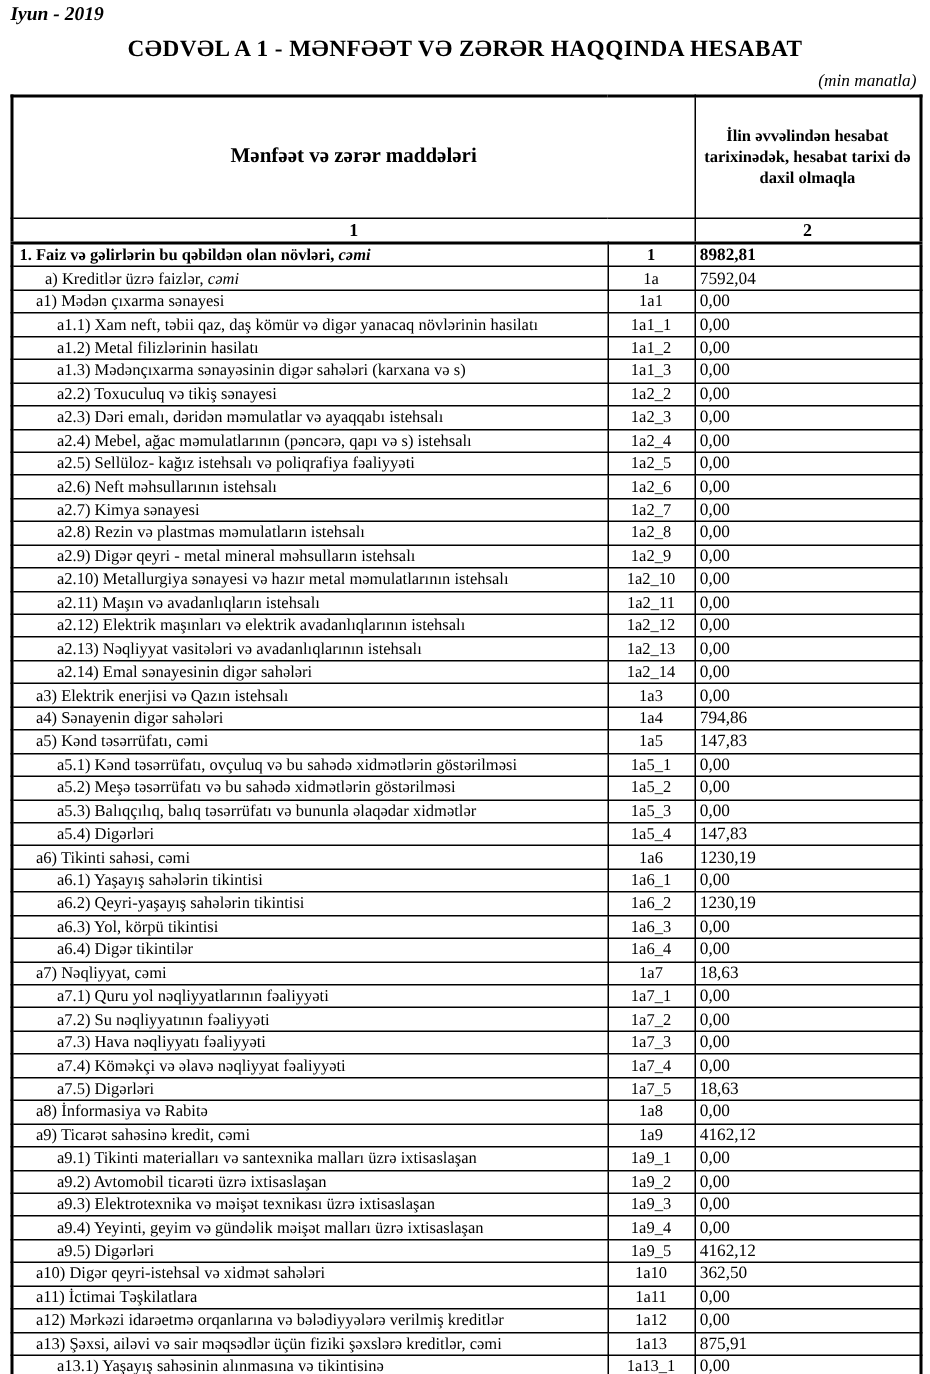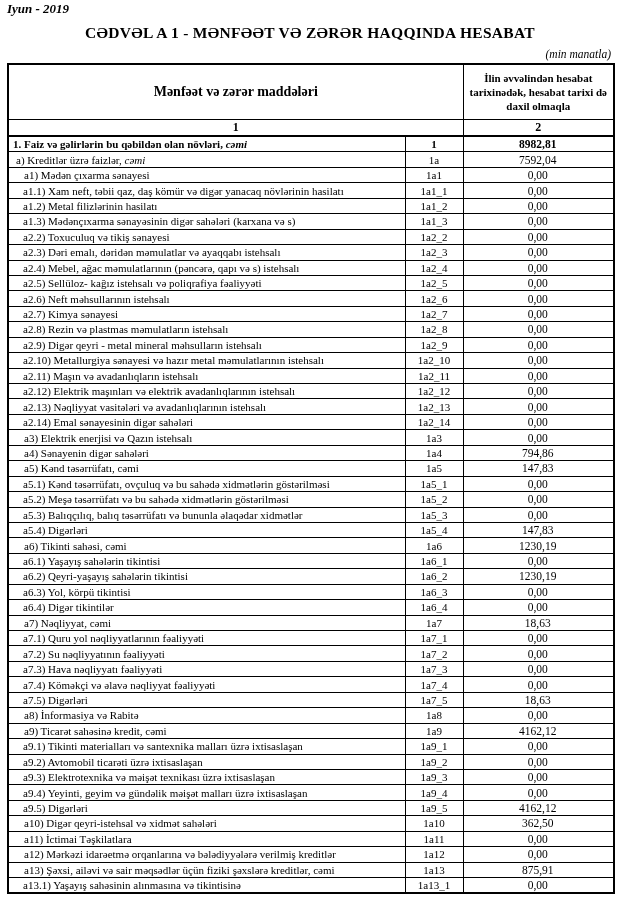--- a/index.html
+++ b/index.html
@@ -25,39 +25,39 @@
   table.report {
     border-collapse: collapse; table-layout: fixed;
     width: 606px; border: 2px solid #000;
   }
   col.c1 { width: 397px; }
   col.c2 { width: 58px; }
   col.c3 { width: 151px; }
   th, td { border: 1px solid #000; overflow: hidden; }
   tr.colhead th {
     font-weight: bold; text-align: center; vertical-align: middle;
-    padding: 5px 3px; height: 44px;
+    padding: 18px 3px; height: 44px;
   }
   th.items-head { font-size: 14px; }
   th.value-head { font-size: 11px; line-height: 14px; }
   tr.numrow th {
     font-weight: bold; font-size: 12px; height: 15px;
     padding: 0; text-align: center; border-bottom: 2px solid #000;
   }
   tbody td {
     height: 14.45px; line-height: 14px; font-size: 11px;
     padding: 0 3px; white-space: nowrap;
   }
   td.c-label { text-align: left; }
   td.c-code  { text-align: center; font-size: 11px; padding: 0 1px; }
-  td.c-value { text-align: center; font-size: 11.5px; padding-right: 4px; }
+  td.c-value { text-align: left; font-size: 11.5px; padding-right: 4px; }
   td.lvl0 { padding-left: 4px; margin-left: 12px; }
-  td.lvl1 { padding-left: 7px; }
+  td.lvl1 { padding-left: 21px; }
   td.lvl2 { padding-left: 15px; }
-  td.lvl3 { padding-left: 14px; }
+  td.lvl3 { padding-left: 29px; }
   tr.bold td { font-weight: bold; }
 </style>
 </head>
 <body>
 
 <div class="page">
   <div class="date-label">Iyun - 2019</div>
   <div class="page-title">CƏDVƏL A 1 - MƏNFƏƏT VƏ ZƏRƏR HAQQINDA HESABAT</div>
   <div class="unit-note">(min manatla)</div>
 

